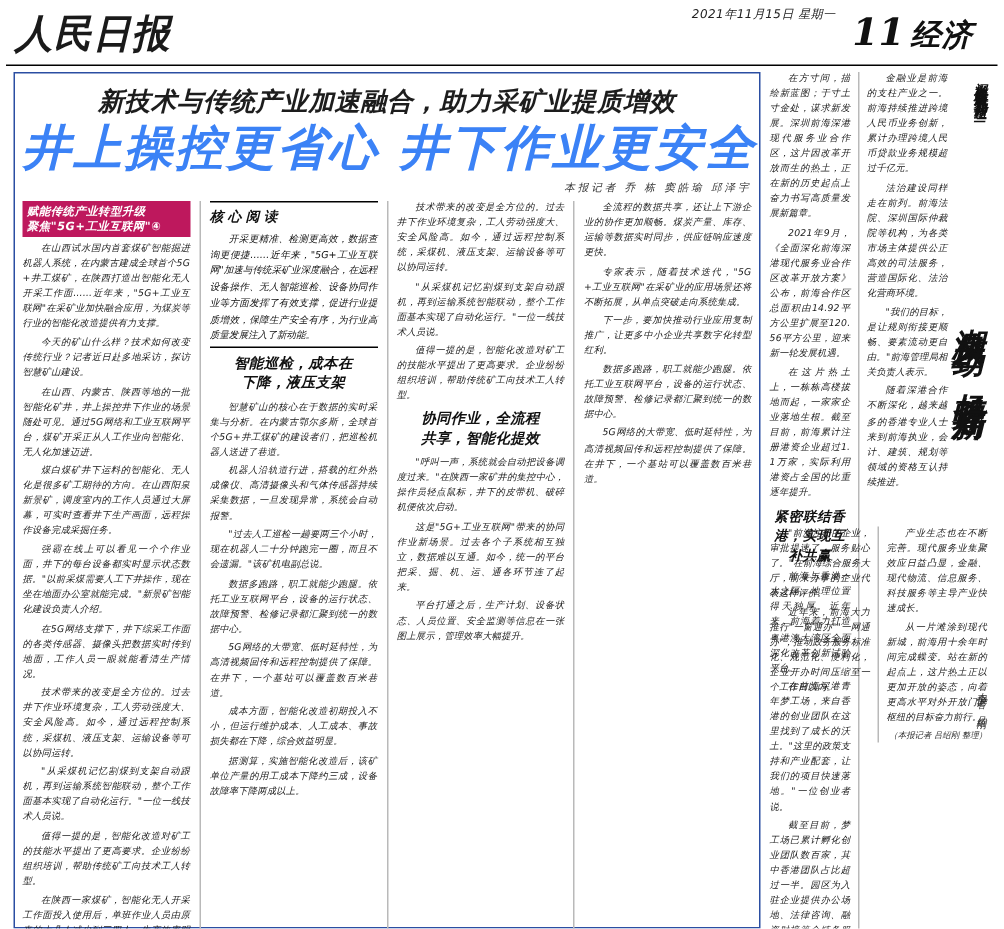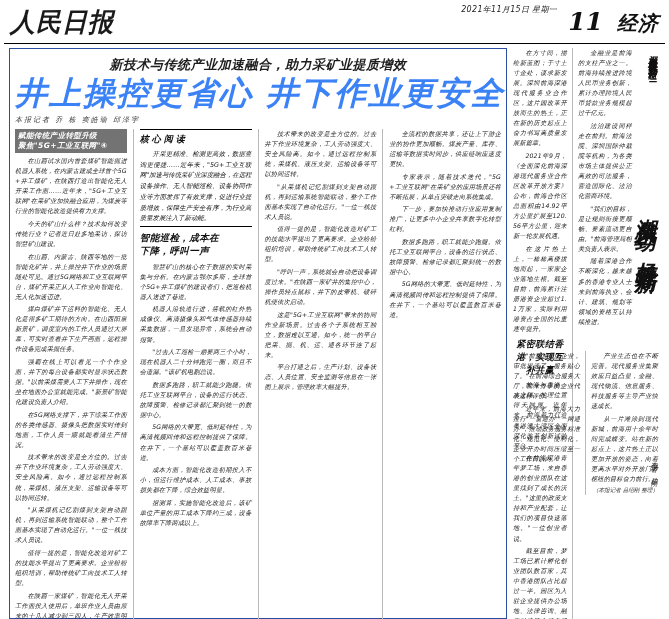--- a/index.html
+++ b/index.html
@@ -58,21 +58,21 @@
     position: absolute;
     right: 62px;
     top: 2px;
     font-family: "DejaVu Serif", "Liberation Serif", serif;
     font-size: 25px;
     font-weight: bold;
     line-height: 32px;
   }
   .masthead-section {
     position: absolute;
-    right: 6px;
+    right: 16px;
     top: 4px;
     font-family: "DejaVu Serif", "Liberation Serif", serif;
     font-size: 20px;
     font-weight: bold;
     line-height: 30px;
     letter-spacing: 1px;
   }
 
   
   .body-wrap {
@@ -96,39 +96,39 @@
     width: 158px;
     margin-left: 4px;
     box-sizing: border-box;
     padding: 0 2px;
   }
 
   
   .kicker {
     text-align: center;
     font-family: "DejaVu Serif", "Liberation Serif", serif;
-    font-size: 13px;
+    font-size: 17px;
     font-weight: bold;
     color: #1d1d1d;
     letter-spacing: 0.5px;
     margin: 3px 0 2px 0;
   }
   .headline {
     text-align: center;
     font-family: "DejaVu Serif", "Liberation Serif", serif;
     font-size: 32px;
     font-weight: bold;
     color: #3b82f6;
     letter-spacing: 2px;
     line-height: 1.12;
     margin: 2px 0 3px 0;
     white-space: nowrap;
   }
   .byline {
-    text-align: left;
+    text-align: right;
     font-size: 7px;
     color: #333;
     letter-spacing: 2px;
     margin-bottom: 4px;
   }
 
   
   .cols {
     display: flex;
     gap: 6px;
@@ -138,35 +138,35 @@
     flex: 1 1 0;
     min-width: 0;
   }
   .col-sep {
     width: 0;
     border-left: 0.6px solid #b9b9b9;
     align-self: stretch;
   }
 
   .series-tag {
-    background: #737373;
+    background: #be185d;
     color: #fff;
     font-size: 7.5px;
     font-weight: bold;
     padding: 2px 3px;
     line-height: 1.35;
     letter-spacing: 0.4px;
     margin-bottom: 3px;
   }
   .series-tag .t2 {
     display: block;
   }
 
   .subhead {
-    text-align: left;
+    text-align: center;
     font-family: "DejaVu Serif", "Liberation Serif", serif;
     font-size: 9.5px;
     font-weight: bold;
     line-height: 1.35;
     margin: 5px 0 4px 0;
     color: #111;
     letter-spacing: 0.4px;
   }
 
   p.para {
@@ -320,37 +320,41 @@
 
         <div class="col-sep"></div>
 
         <div class="col">
           <div class="core-read">
             <div class="core-read-title">核心阅读</div>
             <p>开采更精准、检测更高效，数据查询更便捷……近年来，"5G+工业互联网"加速与传统采矿业深度融合，在远程设备操作、无人智能巡检、设备协同作业等方面发挥了有效支撑，促进行业提质增效，保障生产安全有序，为行业高质量发展注入了新动能。</p>
           </div>
           <div class="subhead">
             <span>智能巡检，成本在</span><br>
-            <span>下降，呼叫一声</span>
+            <span>下降，液压支架</span>
           </div>
           <p class="para">智慧矿山的核心在于数据的实时采集与分析。在内蒙古鄂尔多斯，全球首个5G+井工煤矿的建设者们，把巡检机器人送进了巷道。</p>
           <p class="para">机器人沿轨道行进，搭载的红外热成像仪、高清摄像头和气体传感器持续采集数据，一旦发现异常，系统会自动报警。</p>
           <p class="para">"过去人工巡检一趟要两三个小时，现在机器人二十分钟跑完一圈，而且不会遗漏。"该矿机电副总说。</p>
           <p class="para">数据多跑路，职工就能少跑腿。依托工业互联网平台，设备的运行状态、故障预警、检修记录都汇聚到统一的数据中心。</p>
           <p class="para">5G网络的大带宽、低时延特性，为高清视频回传和远程控制提供了保障。在井下，一个基站可以覆盖数百米巷道。</p>
           <p class="para">成本方面，智能化改造初期投入不小，但运行维护成本、人工成本、事故损失都在下降，综合效益明显。</p>
           <p class="para">据测算，实施智能化改造后，该矿单位产量的用工成本下降约三成，设备故障率下降两成以上。</p>
         </div>
 
         <div class="col-sep"></div>
 
         <div class="col">
           <p class="para">技术带来的改变是全方位的。过去井下作业环境复杂，工人劳动强度大、安全风险高。如今，通过远程控制系统，采煤机、液压支架、运输设备等可以协同运转。</p>
           <p class="para">"从采煤机记忆割煤到支架自动跟机，再到运输系统智能联动，整个工作面基本实现了自动化运行。"一位一线技术人员说。</p>
           <p class="para">值得一提的是，智能化改造对矿工的技能水平提出了更高要求。企业纷纷组织培训，帮助传统矿工向技术工人转型。</p>
+          <div class="subhead">
+            <span>协同作业，全流程</span><br>
+            <span>共享，智能化提效</span>
+          </div>
           <p class="para">"呼叫一声，系统就会自动把设备调度过来。"在陕西一家矿井的集控中心，操作员轻点鼠标，井下的皮带机、破碎机便依次启动。</p>
           <p class="para">这是"5G+工业互联网"带来的协同作业新场景。过去各个子系统相互独立，数据难以互通。如今，统一的平台把采、掘、机、运、通各环节连了起来。</p>
           <p class="para">平台打通之后，生产计划、设备状态、人员位置、安全监测等信息在一张图上展示，管理效率大幅提升。</p>
         </div>
 
         <div class="col-sep"></div>
 
         <div class="col">
           <p class="para">全流程的数据共享，还让上下游企业的协作更加顺畅。煤炭产量、库存、运输等数据实时同步，供应链响应速度更快。</p>
           <p class="para">专家表示，随着技术迭代，"5G+工业互联网"在采矿业的应用场景还将不断拓展，从单点突破走向系统集成。</p>

